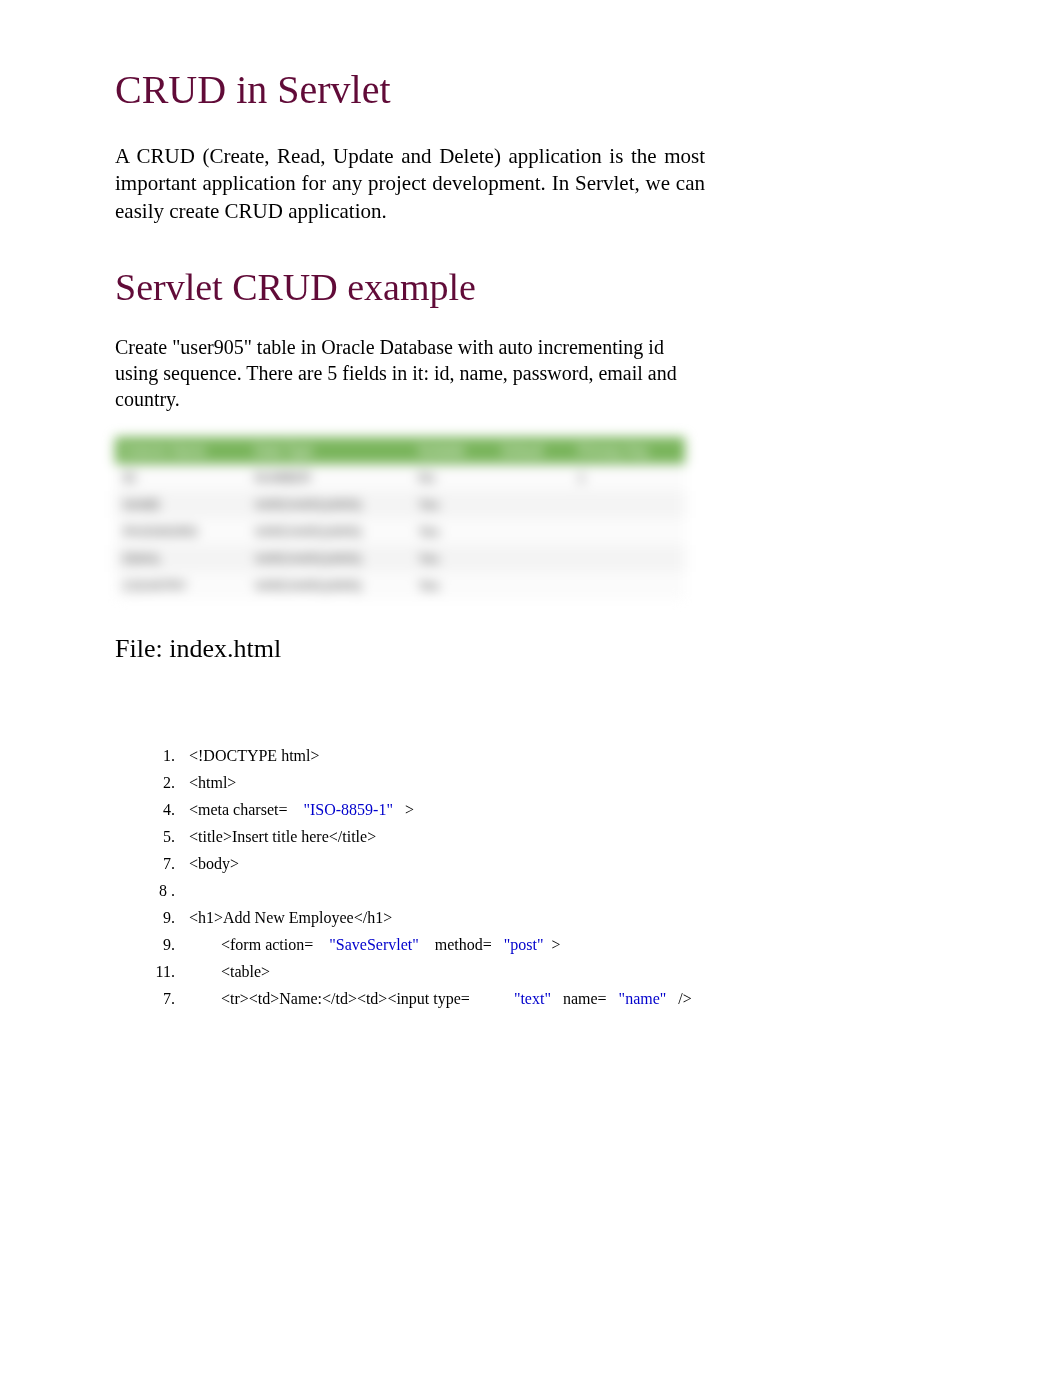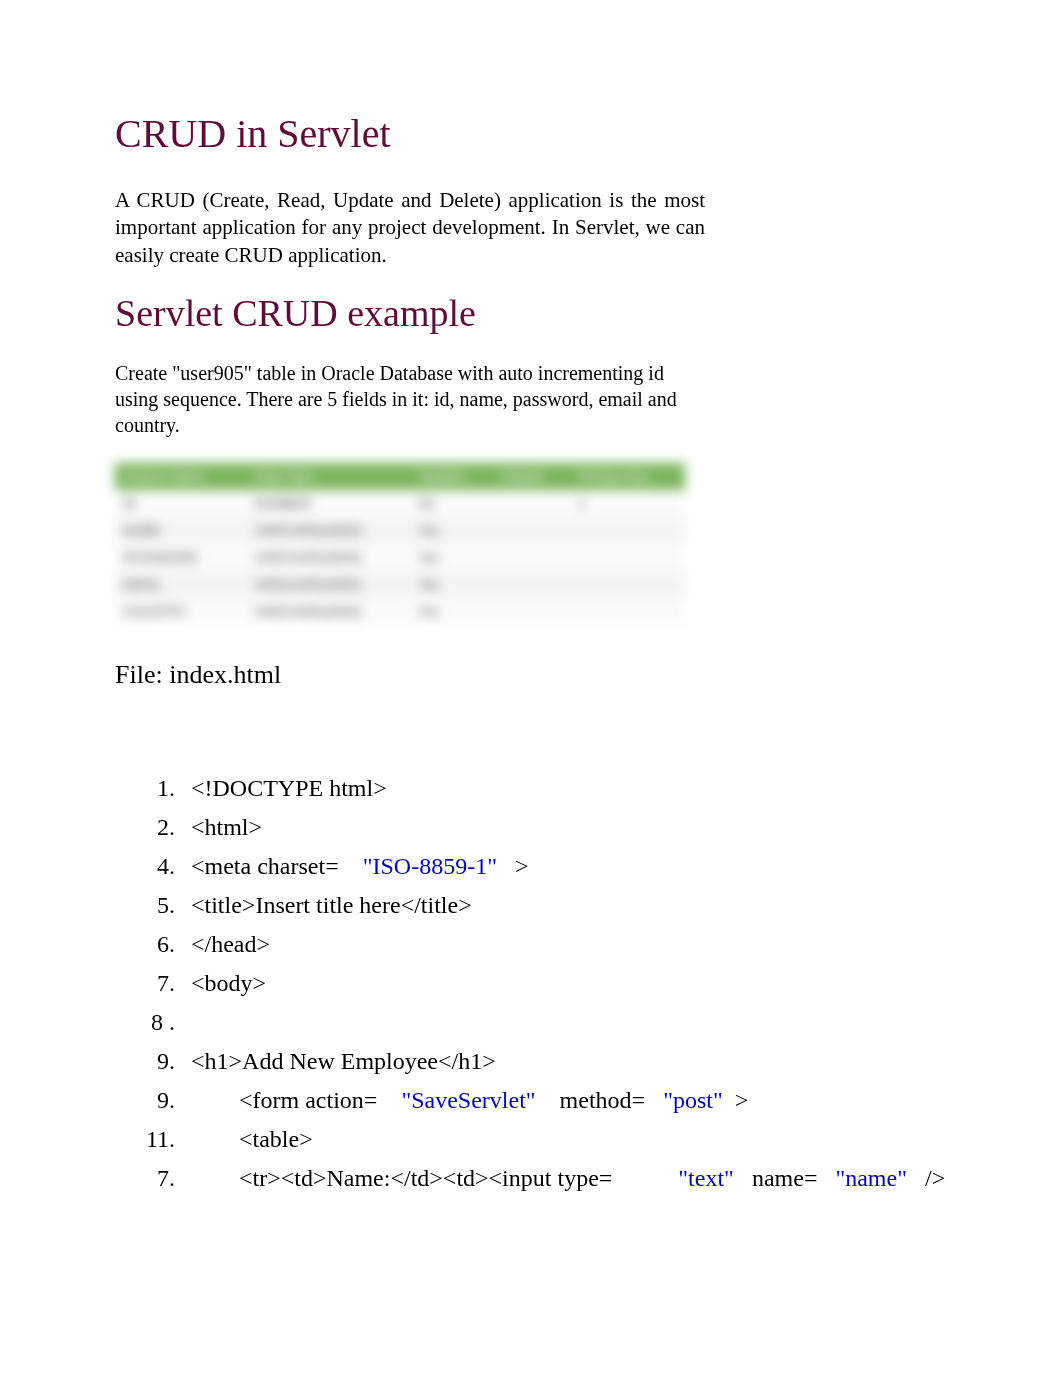--- a/index.html
+++ b/index.html
@@ -4,33 +4,33 @@
 <style>
   body {
     margin: 0;
     padding: 0;
     font-family: Georgia, 'Times New Roman', serif;
     color: #000;
     background: #fff;
     width: 1062px;
   }
   .page {
-    padding: 110px 115px 60px 115px;
+    padding: 66px 115px 60px 115px;
   }
   h1.title {
     font-size: 40px;
     font-weight: normal;
     color: #610b38;
     margin: 0 0 30px 0;
   }
   p.lead {
     font-size: 21px;
     line-height: 1.3;
     color: #000;
-    margin: 0 0 22px 0;
+    margin: 0 0 40px 0;
     text-align: justify;
     max-width: 590px;
   }
   h2.subtitle {
     font-size: 38px;
     font-weight: normal;
     color: #610b38;
     margin: 0 0 25px 0;
   }
   p.para {
@@ -64,21 +64,21 @@
   }
   table.schema tr:nth-child(even) td {
     background: #fbfbfb;
   }
   p.filecap {
     font-size: 26px;
     margin: 0 0 80px 0;
   }
   .code {
     font-family: Georgia, 'Times New Roman', serif;
-    font-size: 24px;
+    font-size: 16px;
     line-height: 1.5;
     margin-left: 20px;
   }
   .code-line {
     margin: 3px 0;
   }
   .ln {
     display: inline-block;
     width: 40px;
     text-align: right;
@@ -172,24 +172,20 @@
       <span>&lt;meta charset=</span>&nbsp;&nbsp;&nbsp;
       <span class="str">"ISO-8859-1"</span>&nbsp;&nbsp;
       <span>&gt;</span>
     </div>
 
     <div class="code-line">
       <span class="ln">5.</span>
       <span>&lt;title&gt;Insert title here&lt;/title&gt;</span>
     </div>
 
-    <div class="code-line">
-      <span class="ln">6.</span>
-      <span>&lt;/head&gt;</span>
-    </div>
 
     <div class="code-line">
       <span class="ln">7.</span>
       <span>&lt;body&gt;</span>
     </div>
 
     <div class="code-line">
       <span class="ln">8 .</span>
       <span></span>
     </div>

